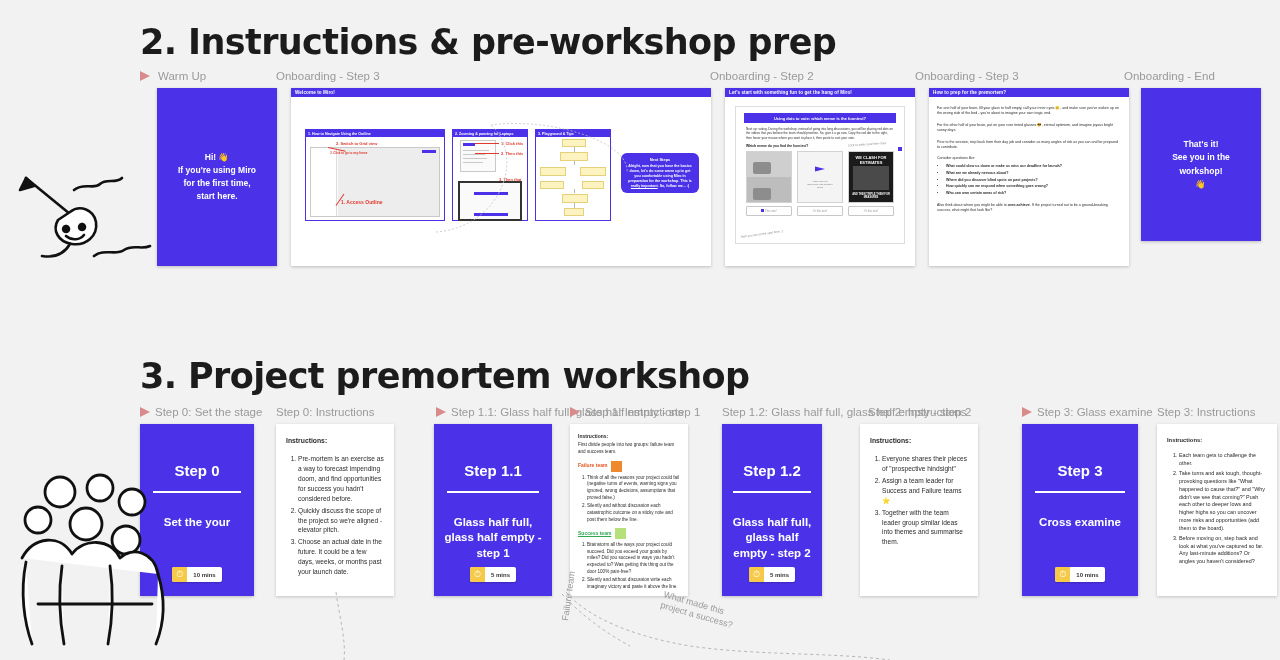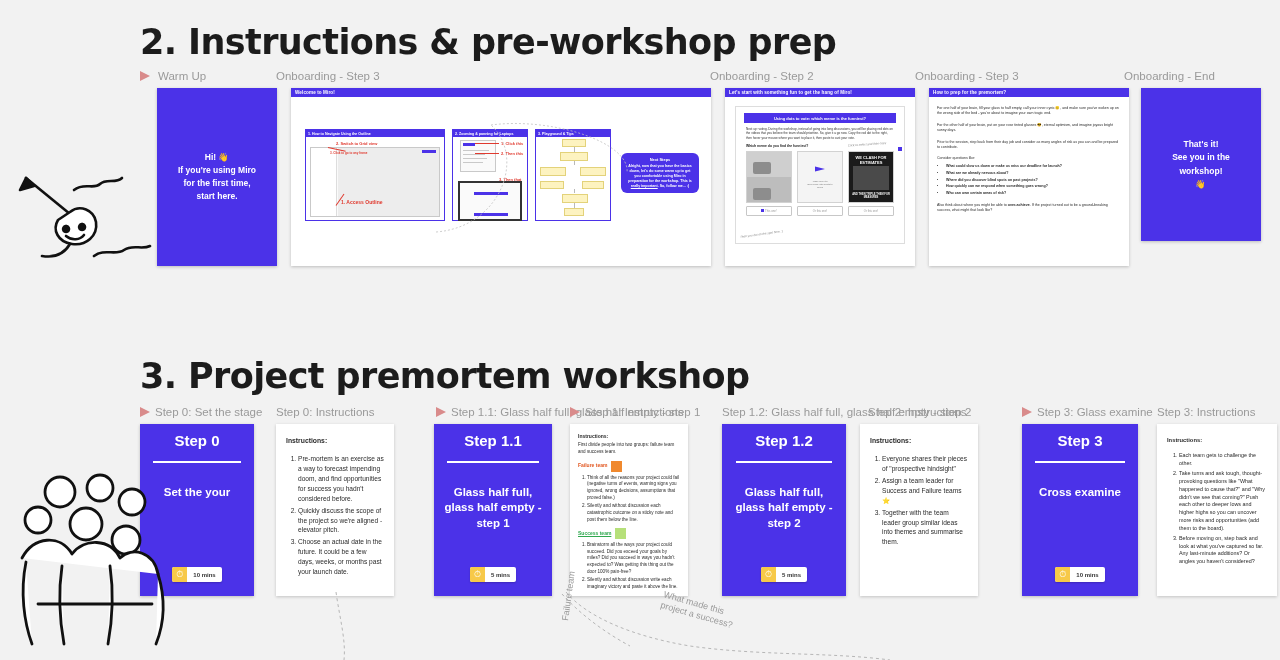--- a/index.html
+++ b/index.html
@@ -206,21 +206,21 @@
   .step-card {
     position: absolute;
     background: #4b32e8;
     box-shadow: 0 1px 3px rgba(0,0,0,0.22);
     display: flex;
     flex-direction: column;
     align-items: center;
     color: #fff;
     text-align: center;
   }
-  .step-card .sc-title { font-weight: bold; font-size: 15px; margin-top: 8px; }
+  .step-card .sc-title { font-weight: bold; font-size: 15px; margin-top: 38px; }
   .step-card .sc-rule { width: 78%; height: 1.5px; background: #fff; margin: 12px 0 0 0; }
   .step-card .sc-sub { font-weight: bold; font-size: 11.5px; line-height: 1.35; margin-top: 22px; padding: 0 10px; }
   .timer {
     position: absolute;
     bottom: 14px;
     display: flex;
     align-items: center;
     background: #fff;
     border-radius: 2px;
     overflow: hidden;
@@ -526,21 +526,21 @@
     <div class="sub-head succ" style="font-size:5px;">
       <span>Success team</span>
       <span class="swatch sw-green"></span>
     </div>
     <ol style="padding-left:9px;">
       <li>Brainstorm all the ways your project could succeed. Did you exceed your goals by miles? Did you succeed in ways you hadn't expected to? Was getting this thing out the door 100% pain-free?</li>
       <li>Silently and without discussion write each imaginary victory and paste it above the line.</li>
     </ol>
   </div>
 
-  <div class="step-card" style="left:722px; top:424px; width:124px; height:172px;">
+  <div class="step-card" style="left:722px; top:424px; width:100px; height:172px;">
     <div class="sc-title">Step 1.2</div>
     <div class="sc-rule"></div>
     <div class="sc-sub">Glass half full, glass half empty - step 2</div>
     <div class="timer">
       <div class="t-ico">⏱</div>
       <div class="t-txt">5 mins</div>
     </div>
   </div>
 
   <div class="note" style="left:860px; top:424px; width:118px; height:172px;">

